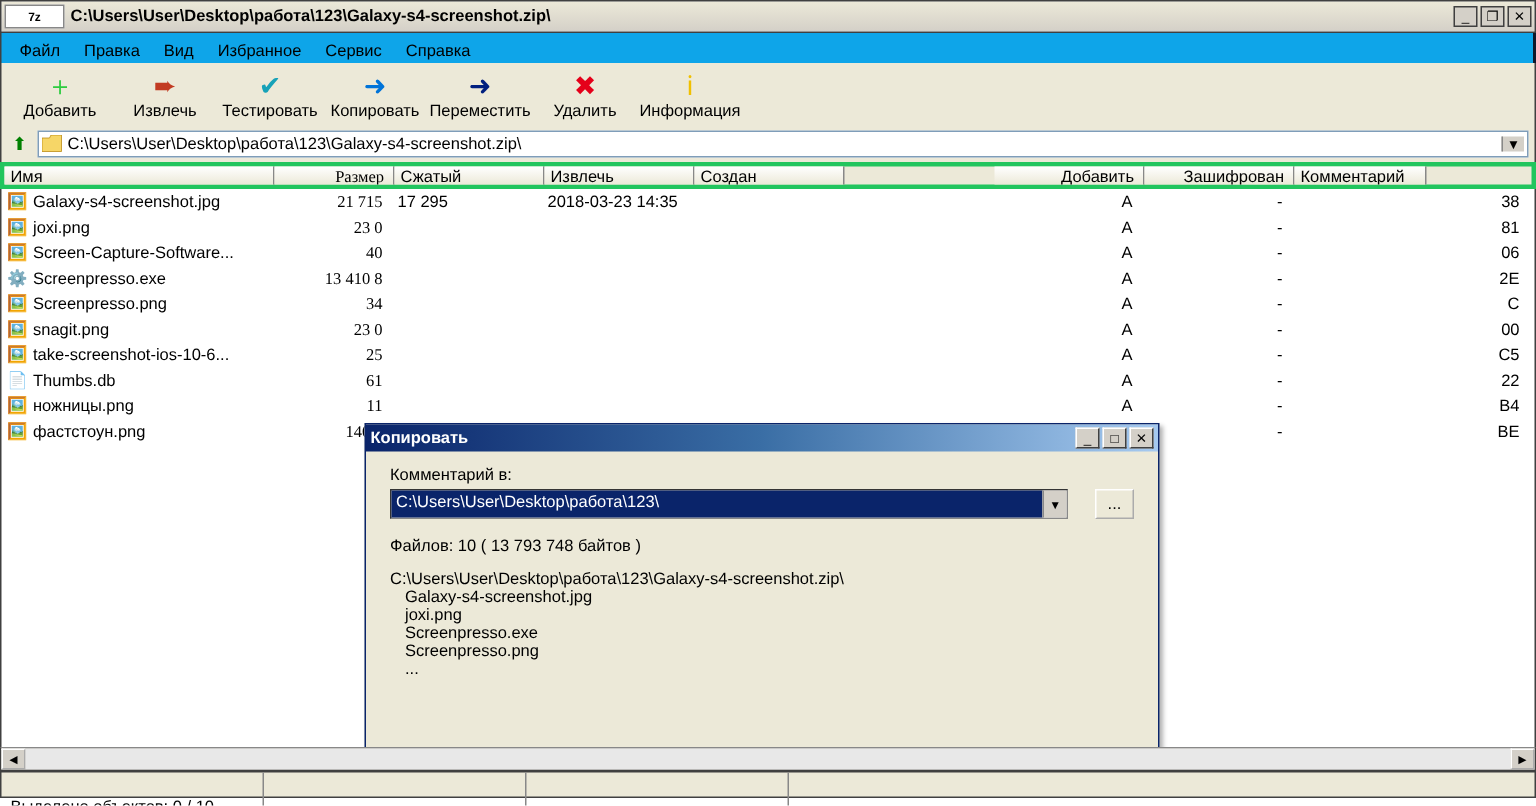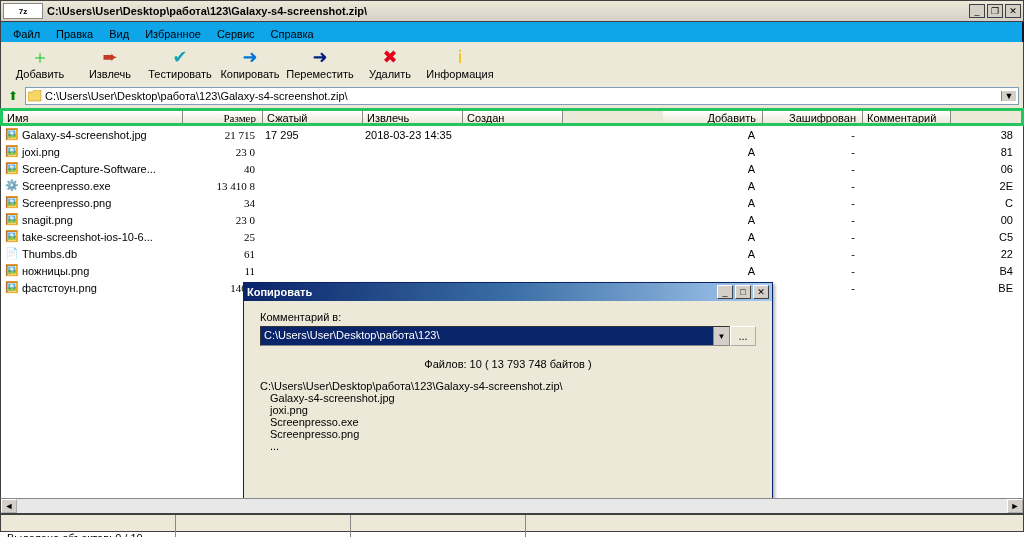--- a/index.html
+++ b/index.html
@@ -59,26 +59,26 @@
 
 .statusbar { height: 18px; background: #ECE9D8; border: 1px solid #404040; display: flex; }
 .statusbar .panel { border-right: 1px solid #888; padding: 17px 6px; min-width: 175px; }
 
 
 .dialog { position: absolute; left: 242px; top: 156px; width: 530px; height: 275px; background: #ECE9D8; border: 1px solid #0A246A; box-shadow: 2px 2px 3px rgba(0,0,0,0.3); }
 .dialog .dlg-title { height: 18px; background: linear-gradient(90deg, #0A246A 0%, #3A6EA5 50%, #A6CAF0 100%); color: #fff; display: flex; align-items: center; padding: 0 3px; font-weight: bold; }
 .dialog .dlg-title .t { flex: 1; }
 .dialog .dlg-title .ctrl-btn { width: 16px; height: 14px; background: #D4D0C8; border: 1px solid #fff; border-right-color:#404040; border-bottom-color:#404040; color: #000; font-size: 9px; display:flex;align-items:center;justify-content:center; margin-left:2px; font-weight:normal; }
 .dialog .body { padding: 10px 16px; }
-.dialog .field-row { display: flex; align-items: center; gap: 0; margin-top: 3px; }
+.dialog .field-row { display: flex; align-items: center; gap: 18px; margin-top: 3px; }
 .dialog .combo { flex: 1; display: flex; background: #fff; border: 1px inset #888; height: 20px; }
 .dialog .combo .sel { flex: 1; background: #0A246A; color: #fff; padding: 2px 3px; }
 .dialog .combo .dd { width: 16px; background: #D4D0C8; border-left: 1px solid #888; display:flex;align-items:center;justify-content:center; font-size:8px; }
 .dialog .browse-btn { width: 26px; height: 20px; background: #ECE9D8; border: 1px outset #fff; display:flex;align-items:center;justify-content:center; }
-.dialog .info { margin-top: 12px; text-align: center; }
+.dialog .info { margin-top: 12px; }
 .dialog .file-block { margin-top: 10px; }
 .dialog .file-block .indent { padding-left: 10px; }
 </style>
 </head>
 <body>
 
 <div class="titlebar">
   <div class="app-icon">7z</div>
   <div class="title">C:\Users\User\Desktop\работа\123\Galaxy-s4-screenshot.zip\</div>
   <div class="controls">

